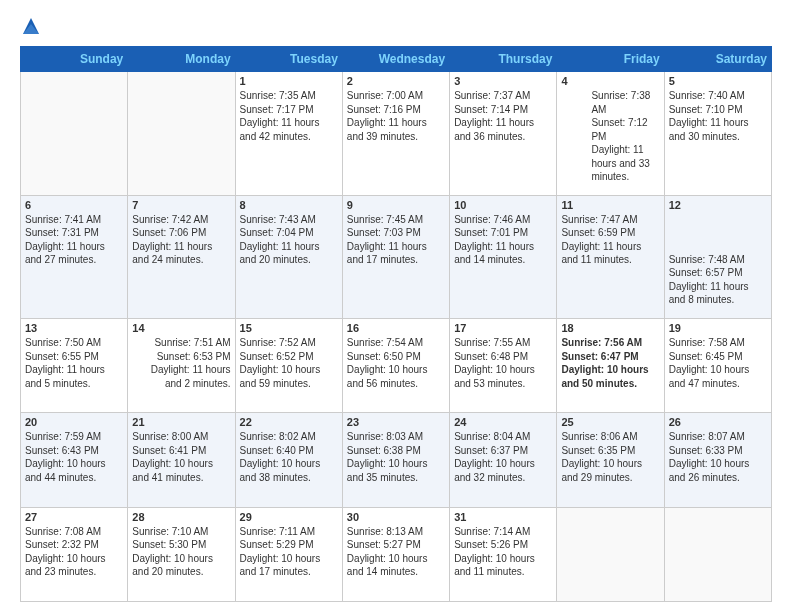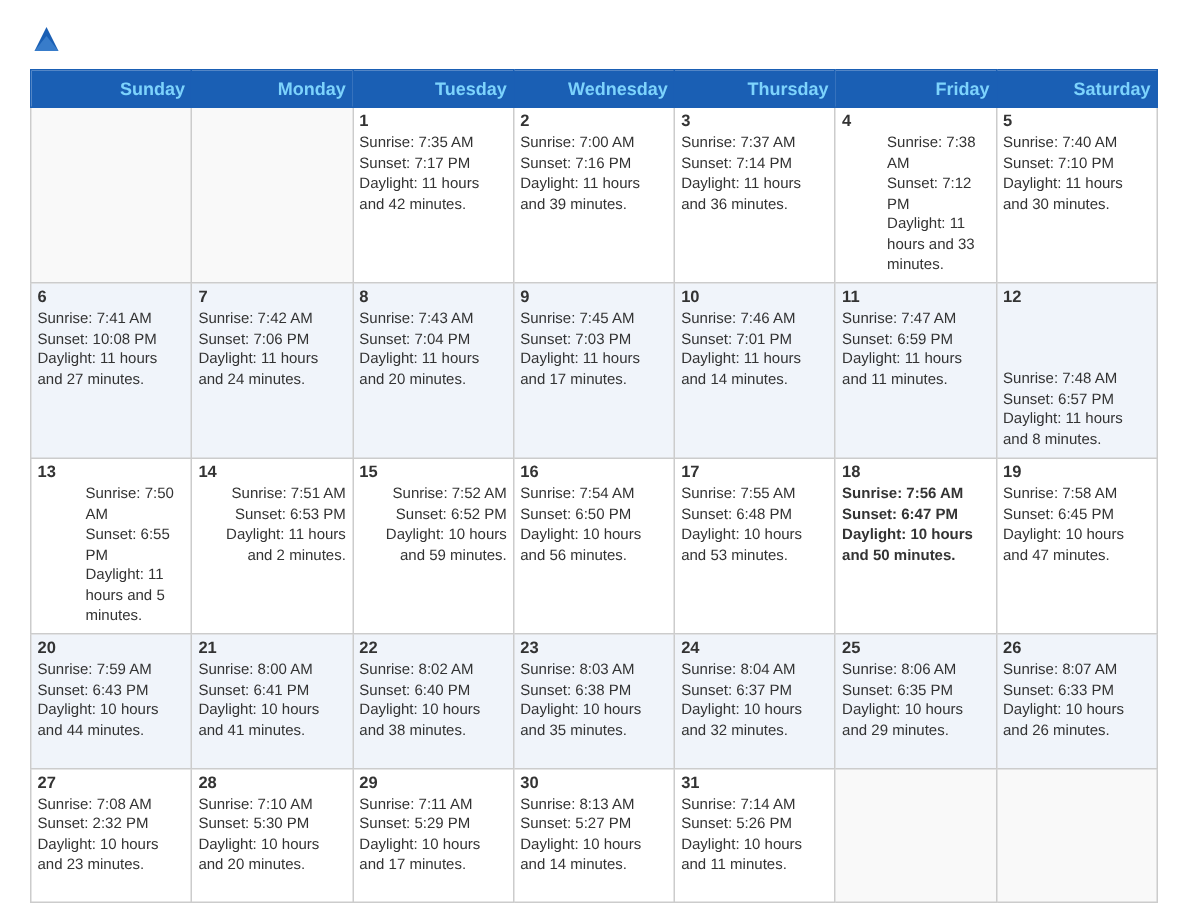--- a/index.html
+++ b/index.html
@@ -153,21 +153,21 @@
             <span class="day-num">5</span>
             <div class="day-info" style="white-space: pre-line;">Sunrise: 7:40 AM
 Sunset: 7:10 PM
 Daylight: 11 hours and 30 minutes.</div>
           </td>
         </tr>
         <tr class="row-shade">
           <td>
             <span class="day-num">6</span>
             <div class="day-info" style="white-space: pre-line;">Sunrise: 7:41 AM
-Sunset: 10:08 PM
+Sunset: 7:31 PM
 Daylight: 11 hours and 27 minutes.</div>
           </td>
           <td>
             <span class="day-num">7</span>
             <div class="day-info" style="white-space: pre-line;">Sunrise: 7:42 AM
 Sunset: 7:06 PM
 Daylight: 11 hours and 24 minutes.</div>
           </td>
           <td>
             <span class="day-num">8</span>
@@ -196,33 +196,33 @@
           <td>
             <span class="day-num">12</span>
             <div class="day-info" style="white-space: pre-line; margin-top: 42px;">Sunrise: 7:48 AM
 Sunset: 6:57 PM
 Daylight: 11 hours and 8 minutes.</div>
           </td>
         </tr>
         <tr>
           <td>
             <span class="day-num">13</span>
-            <div class="day-info" style="white-space: pre-line; margin-left: 32px;">Sunrise: 7:50 AM
+            <div class="day-info" style="white-space: pre-line;">Sunrise: 7:50 AM
 Sunset: 6:55 PM
 Daylight: 11 hours and 5 minutes.</div>
           </td>
           <td>
             <span class="day-num">14</span>
             <div class="day-info" style="white-space: pre-line; text-align: right;">Sunrise: 7:51 AM
 Sunset: 6:53 PM
 Daylight: 11 hours and 2 minutes.</div>
           </td>
           <td>
             <span class="day-num">15</span>
-            <div class="day-info" style="white-space: pre-line; text-align: right;">Sunrise: 7:52 AM
+            <div class="day-info" style="white-space: pre-line;">Sunrise: 7:52 AM
 Sunset: 6:52 PM
 Daylight: 10 hours and 59 minutes.</div>
           </td>
           <td>
             <span class="day-num">16</span>
             <div class="day-info" style="white-space: pre-line;">Sunrise: 7:54 AM
 Sunset: 6:50 PM
 Daylight: 10 hours and 56 minutes.</div>
           </td>
           <td>

